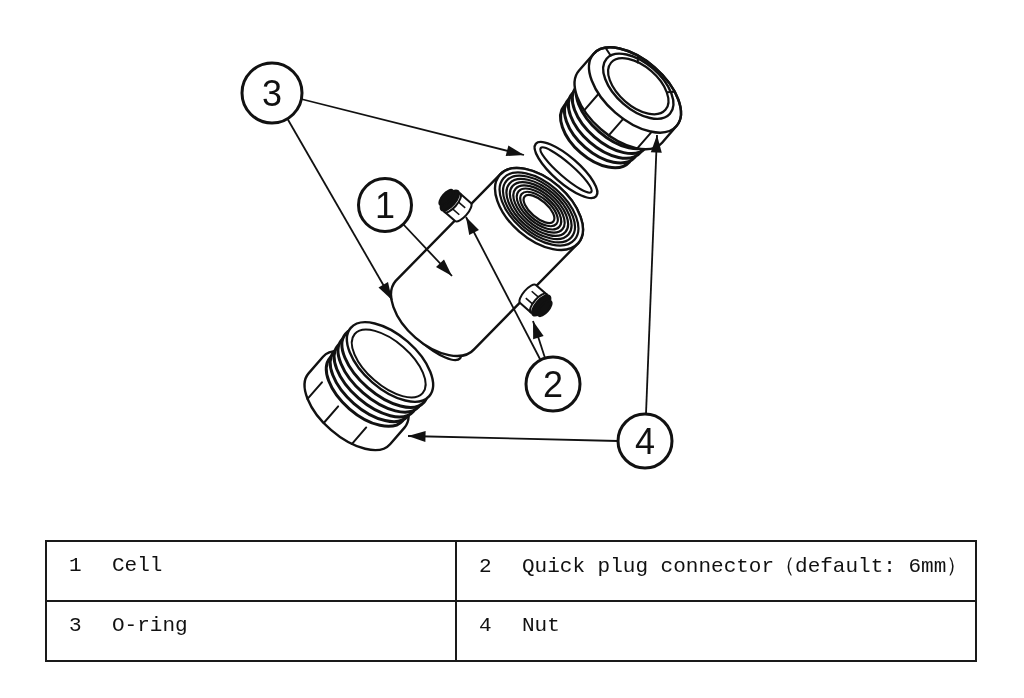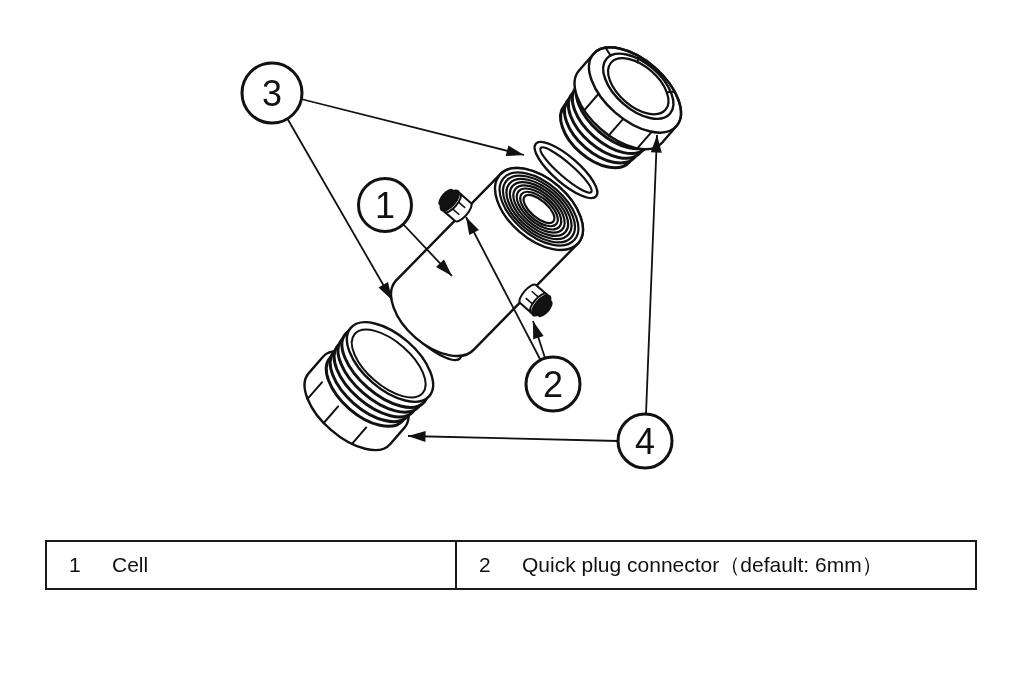--- a/index.html
+++ b/index.html
@@ -1,21 +1,21 @@
 <!DOCTYPE html>
 <html><head>
 <meta charset="utf-8">
 <style>
   html,body{margin:0;padding:0;}
   body{background:#ffffff;font-family:"Liberation Sans", sans-serif;}
   .page{position:relative;width:1024px;height:698px;background:#ffffff;overflow:hidden;}
   .diagram-svg{position:absolute;left:0;top:0;}
   .callout-num{font-family:"Liberation Sans", sans-serif;font-size:36px;fill:#111;}
   table.legend{position:absolute;left:45px;top:540px;width:930px;border-collapse:collapse;table-layout:fixed;}
-  table.legend td{border:2px solid #1a1a1a;height:46px;font-size:21px;color:#111;padding:0 0 0 22px;vertical-align:middle;background:#fff;}
+  table.legend td{border:2px solid #1a1a1a;height:46px;font-size:21px;color:#111;padding:0 0 12px 22px;vertical-align:middle;background:#fff;font-family:Liberation Mono, monospace;}
   table.legend col.c1{width:410px;}
   table.legend col.c2{width:520px;}
   .num{display:inline-block;width:43px;}
   .lbl{display:inline;}
 </style>
 </head>
 <body>
 
 <div class="page">
 
@@ -143,16 +143,24 @@
       </colgroup>
     <tbody>
         <tr>
       <td>
         <span class="num">1</span><span class="lbl">Cell</span>
       </td>
       <td>
         <span class="num">2</span><span class="lbl">Quick plug connector（default: 6mm）</span>
       </td>
     </tr>
+    <tr>
+      <td>
+        <span class="num">3</span><span class="lbl">O-ring</span>
+      </td>
+      <td>
+        <span class="num">4</span><span class="lbl">Nut</span>
+      </td>
+    </tr>
   </tbody>
     </table>
 
 </div>
 
 </body></html>

